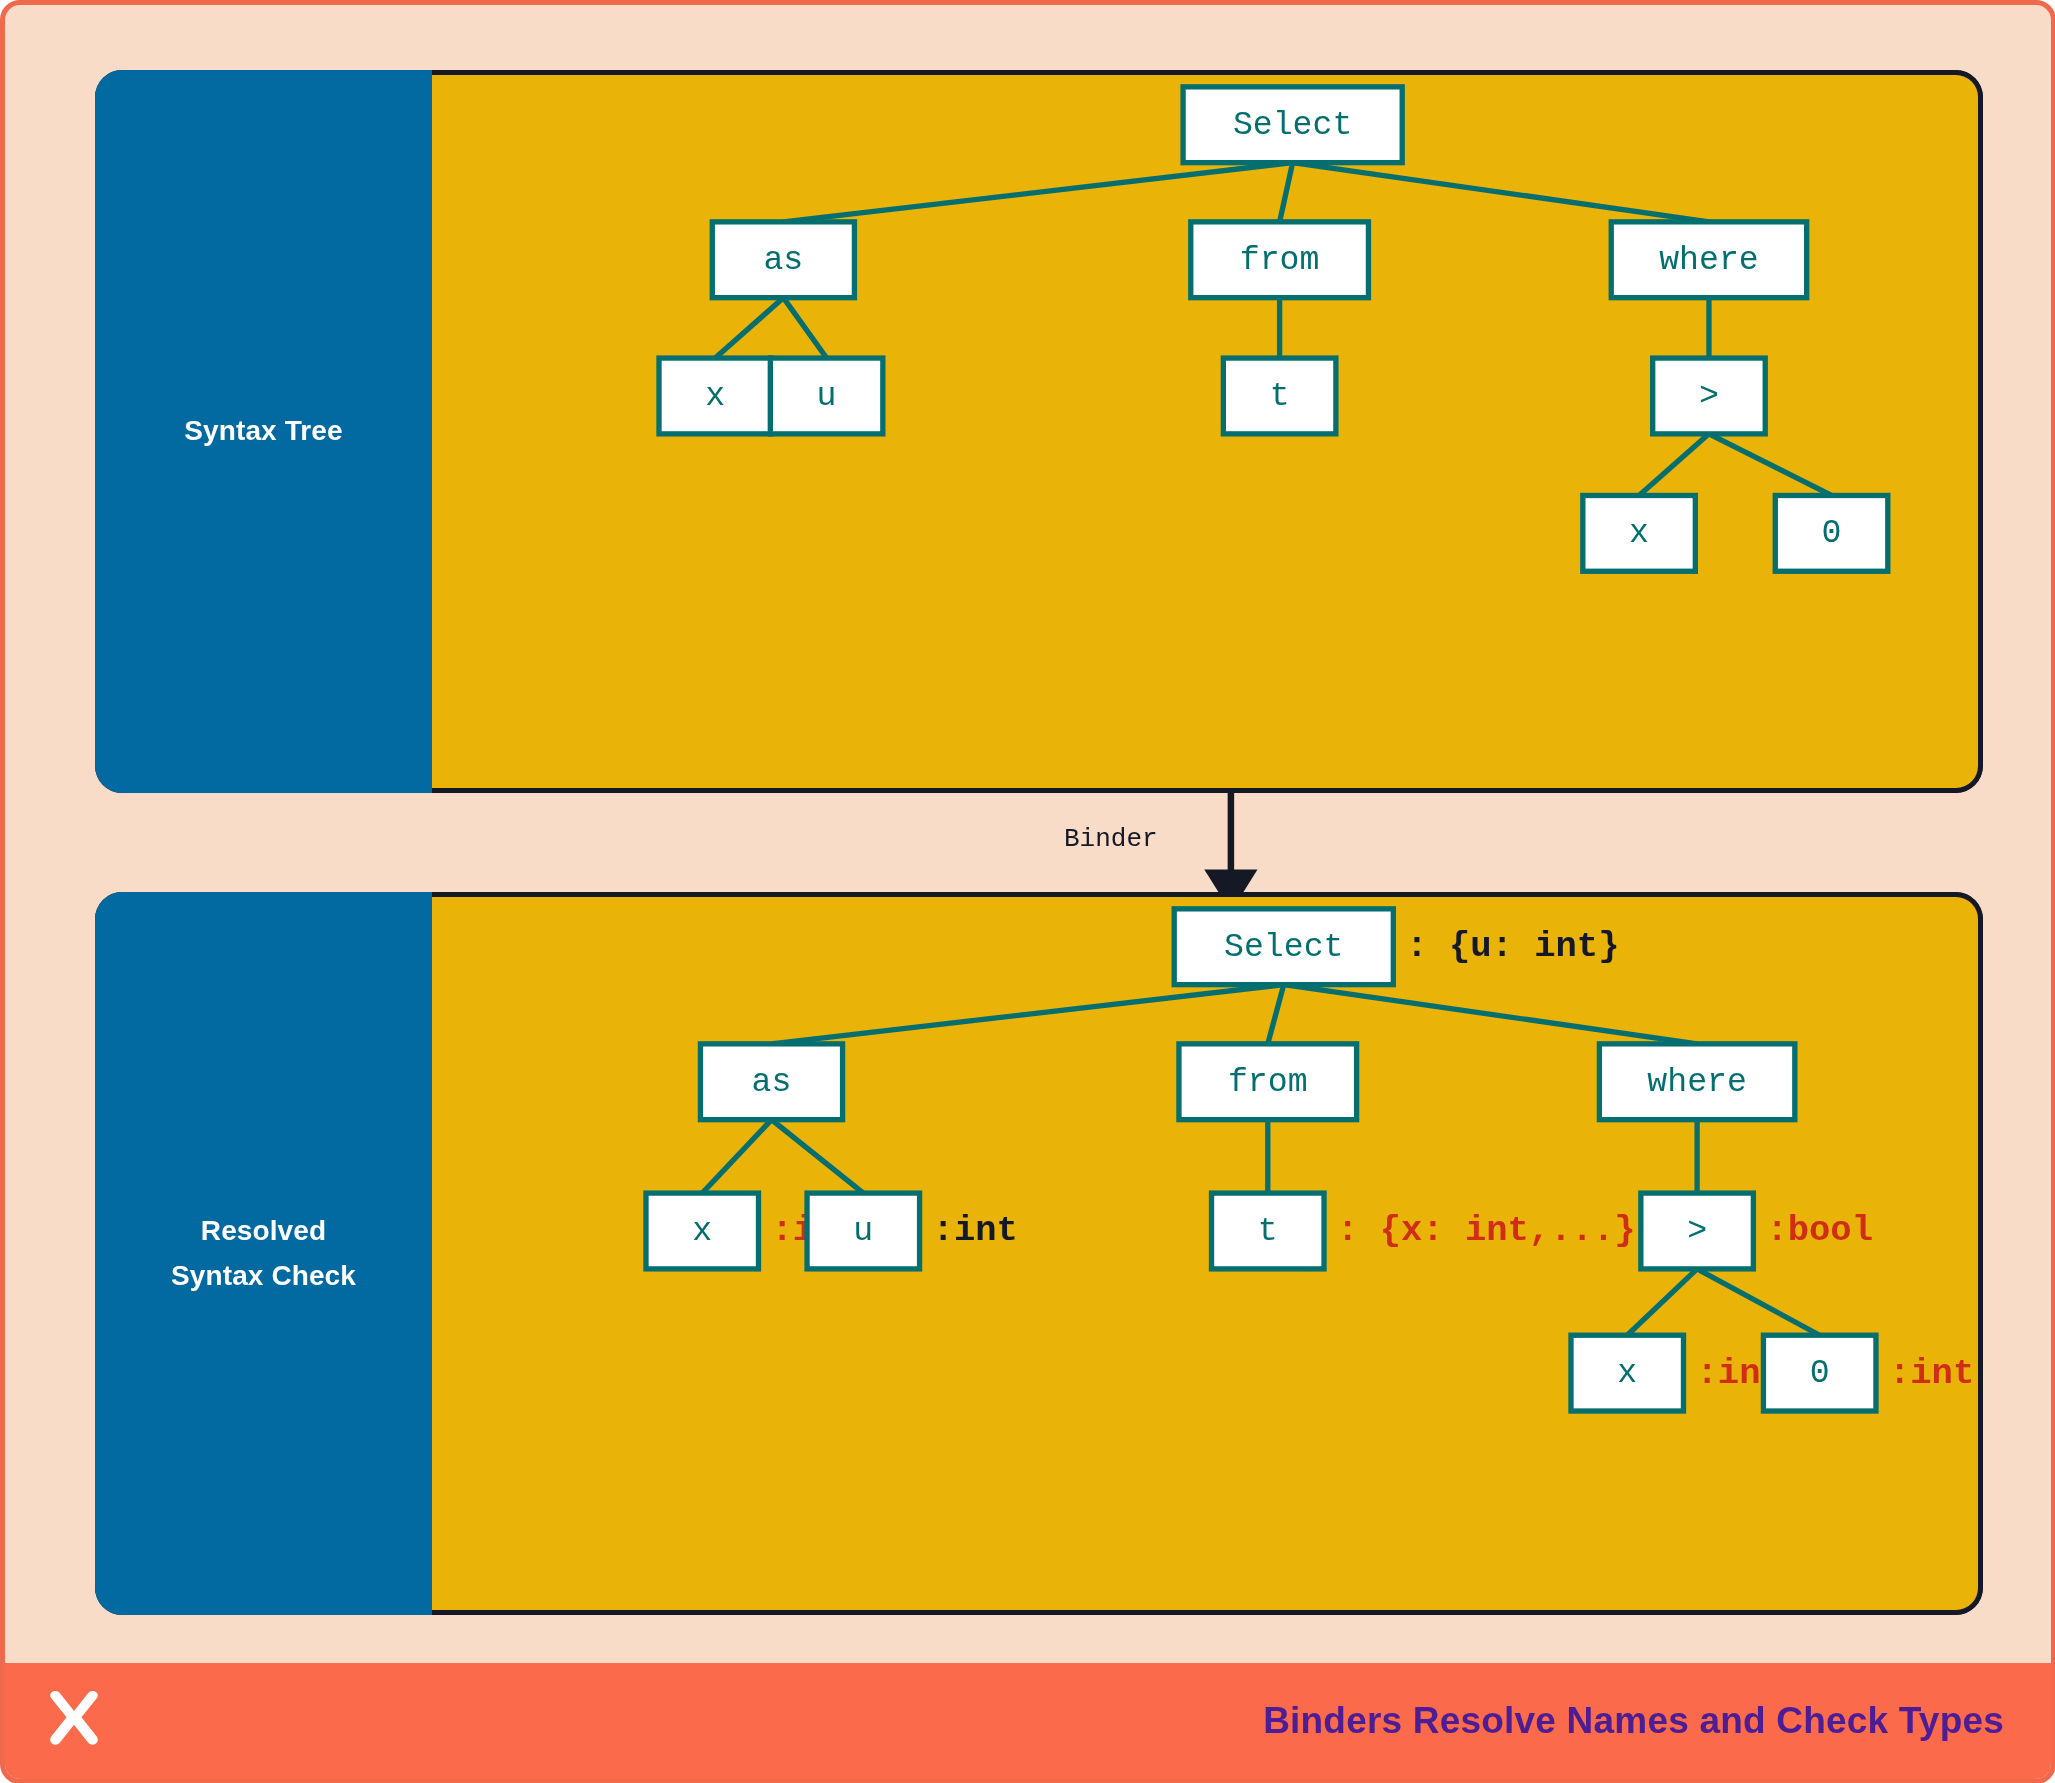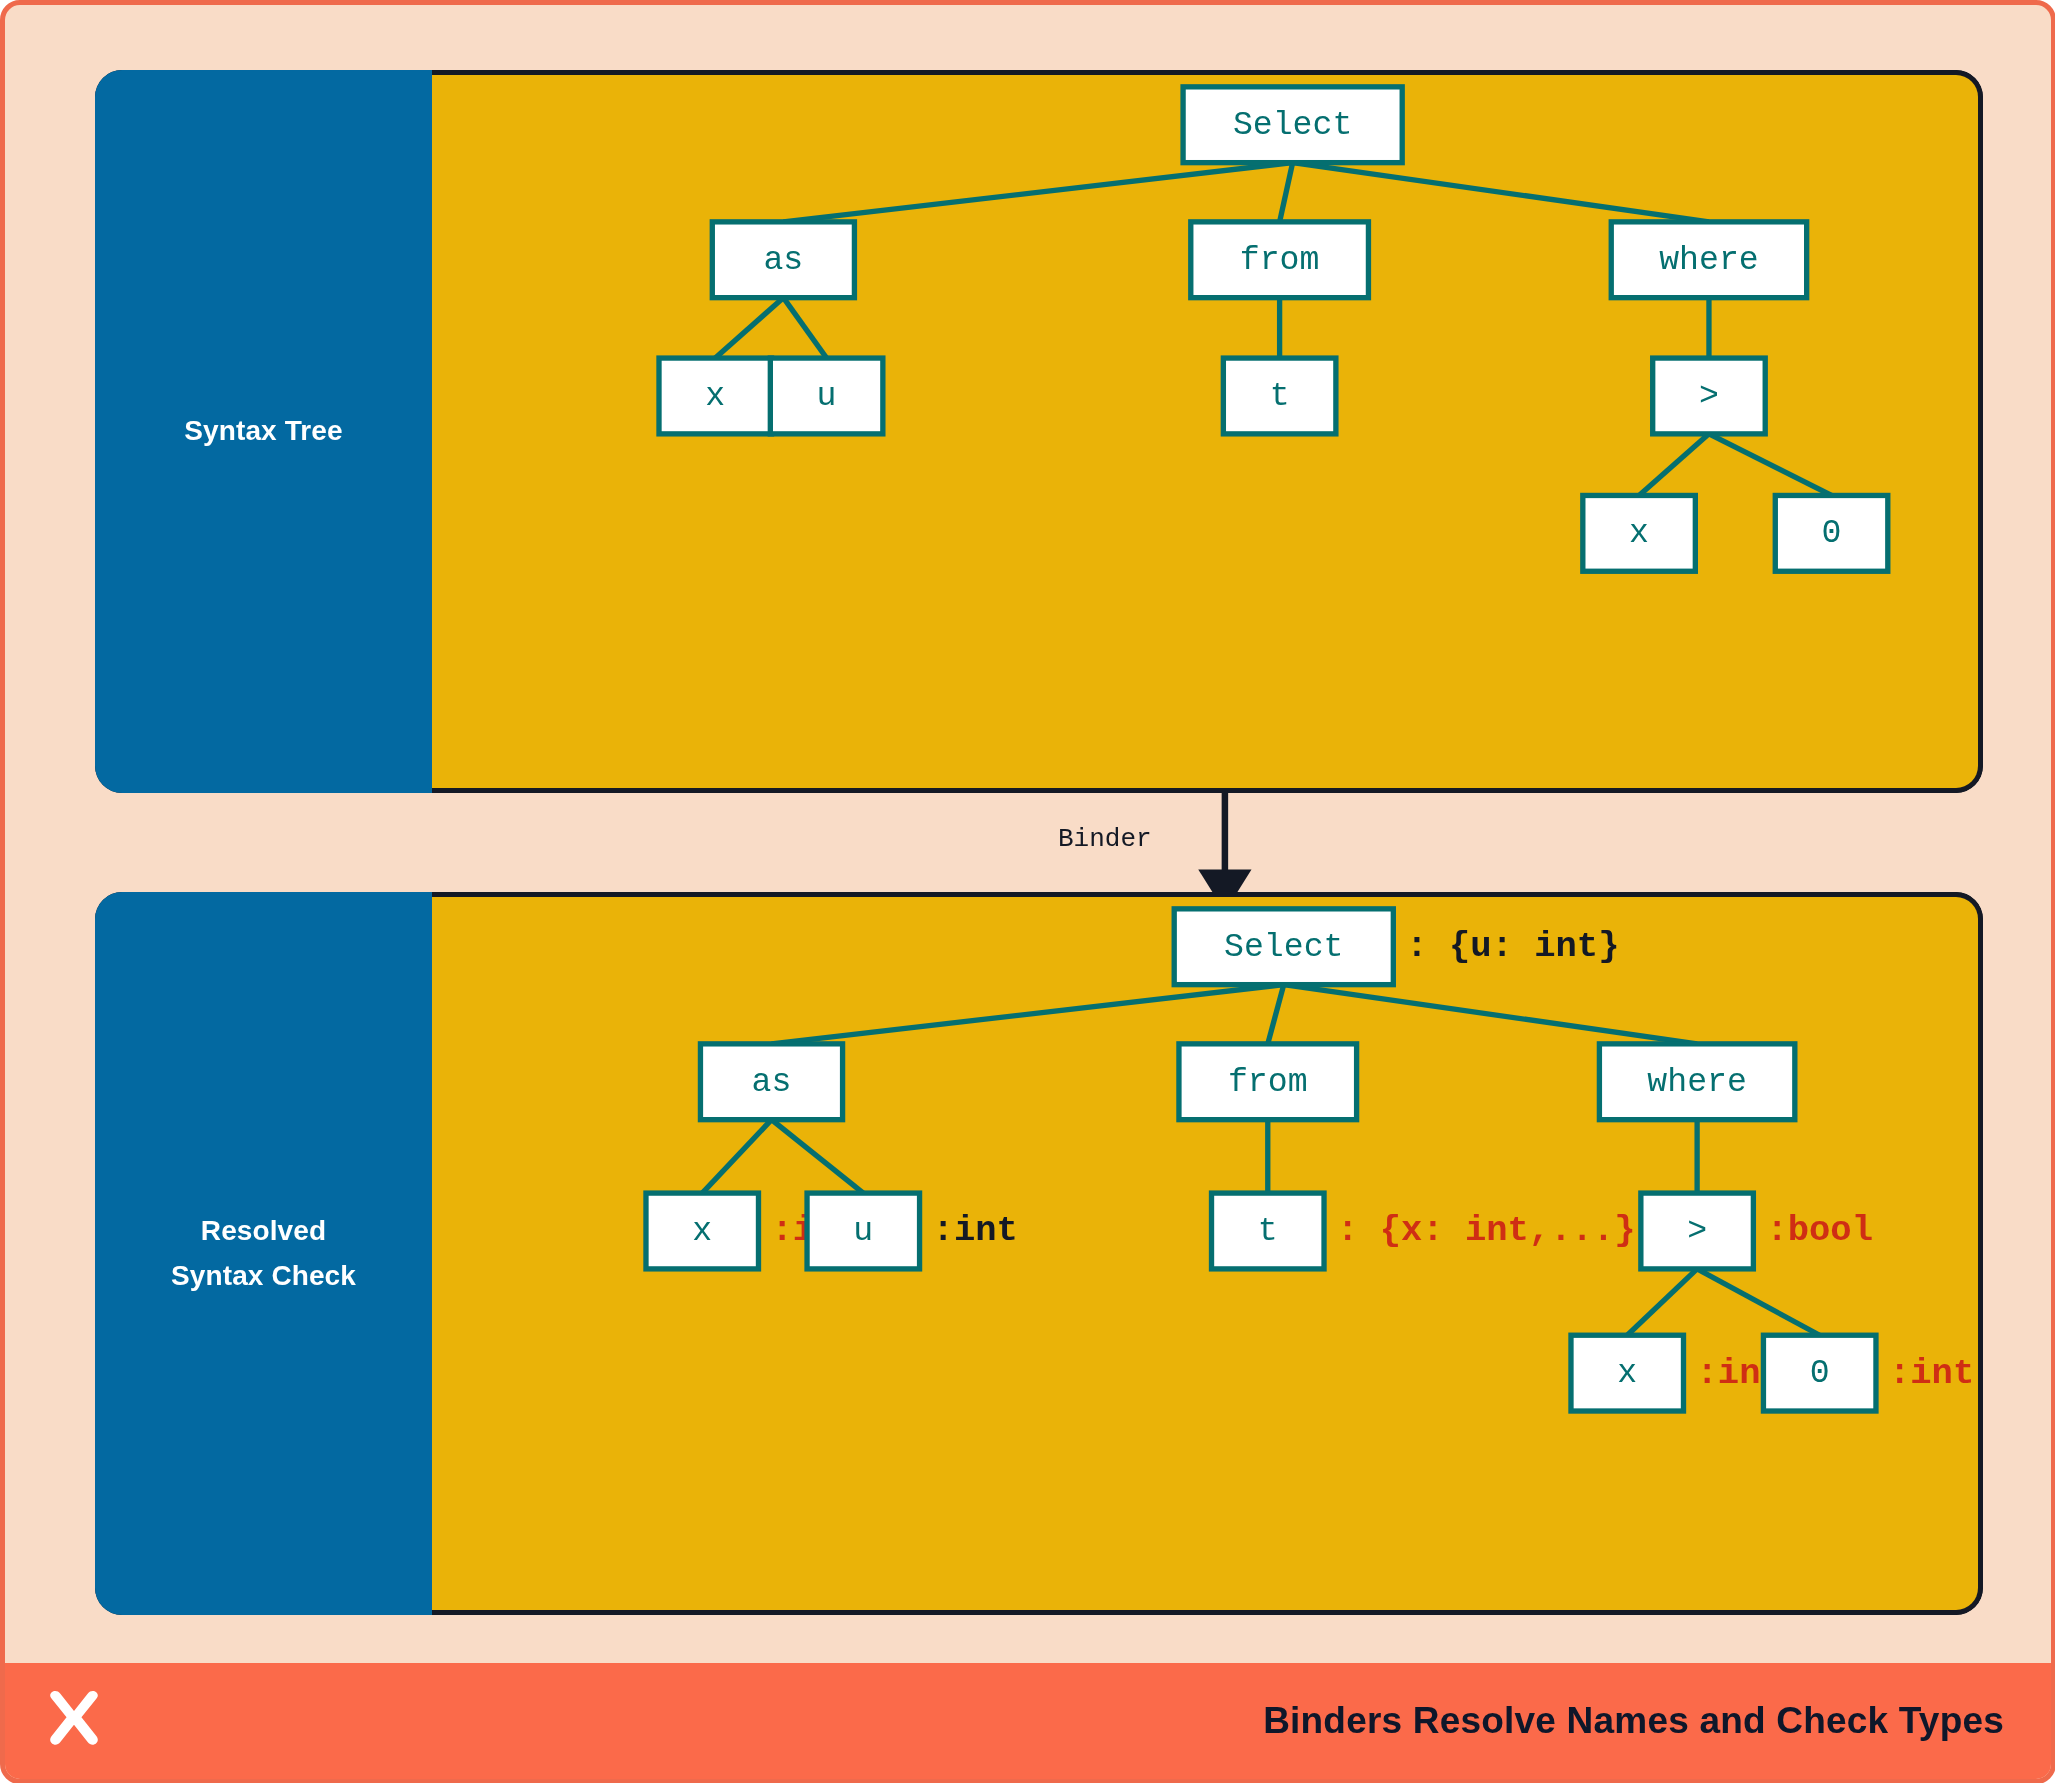--- a/index.html
+++ b/index.html
@@ -73,21 +73,21 @@
     position: absolute;
     left: 0; top: 0;
     width: 100%;
     height: 100%;
     display: block;
   }
 
   
   .binder-area {
     position: absolute;
-    left: 102px;
+    left: 108px;
     top: 788px;
     width: 1888px;
     height: 119px;
   }
   .binder-label {
     position: absolute;
     left: 951px;
     top: 31px;
     font-family: "Liberation Mono", monospace;
     font-size: 26px;
@@ -113,21 +113,21 @@
     justify-content: space-between;
     box-sizing: border-box;
     padding: 0 57px 0 38px;
   }
   .footer-logo {
     width: 62px;
     height: 62px;
     flex: 0 0 62px;
   }
   .footer-caption {
-    color: #0f172a;
+    color: #4c1d95;
     font-family: "Liberation Sans", sans-serif;
     font-weight: bold;
     font-size: 37px;
     letter-spacing: 0.2px;
     white-space: nowrap;
   }
 </style>
 </head>
 <body>
 

